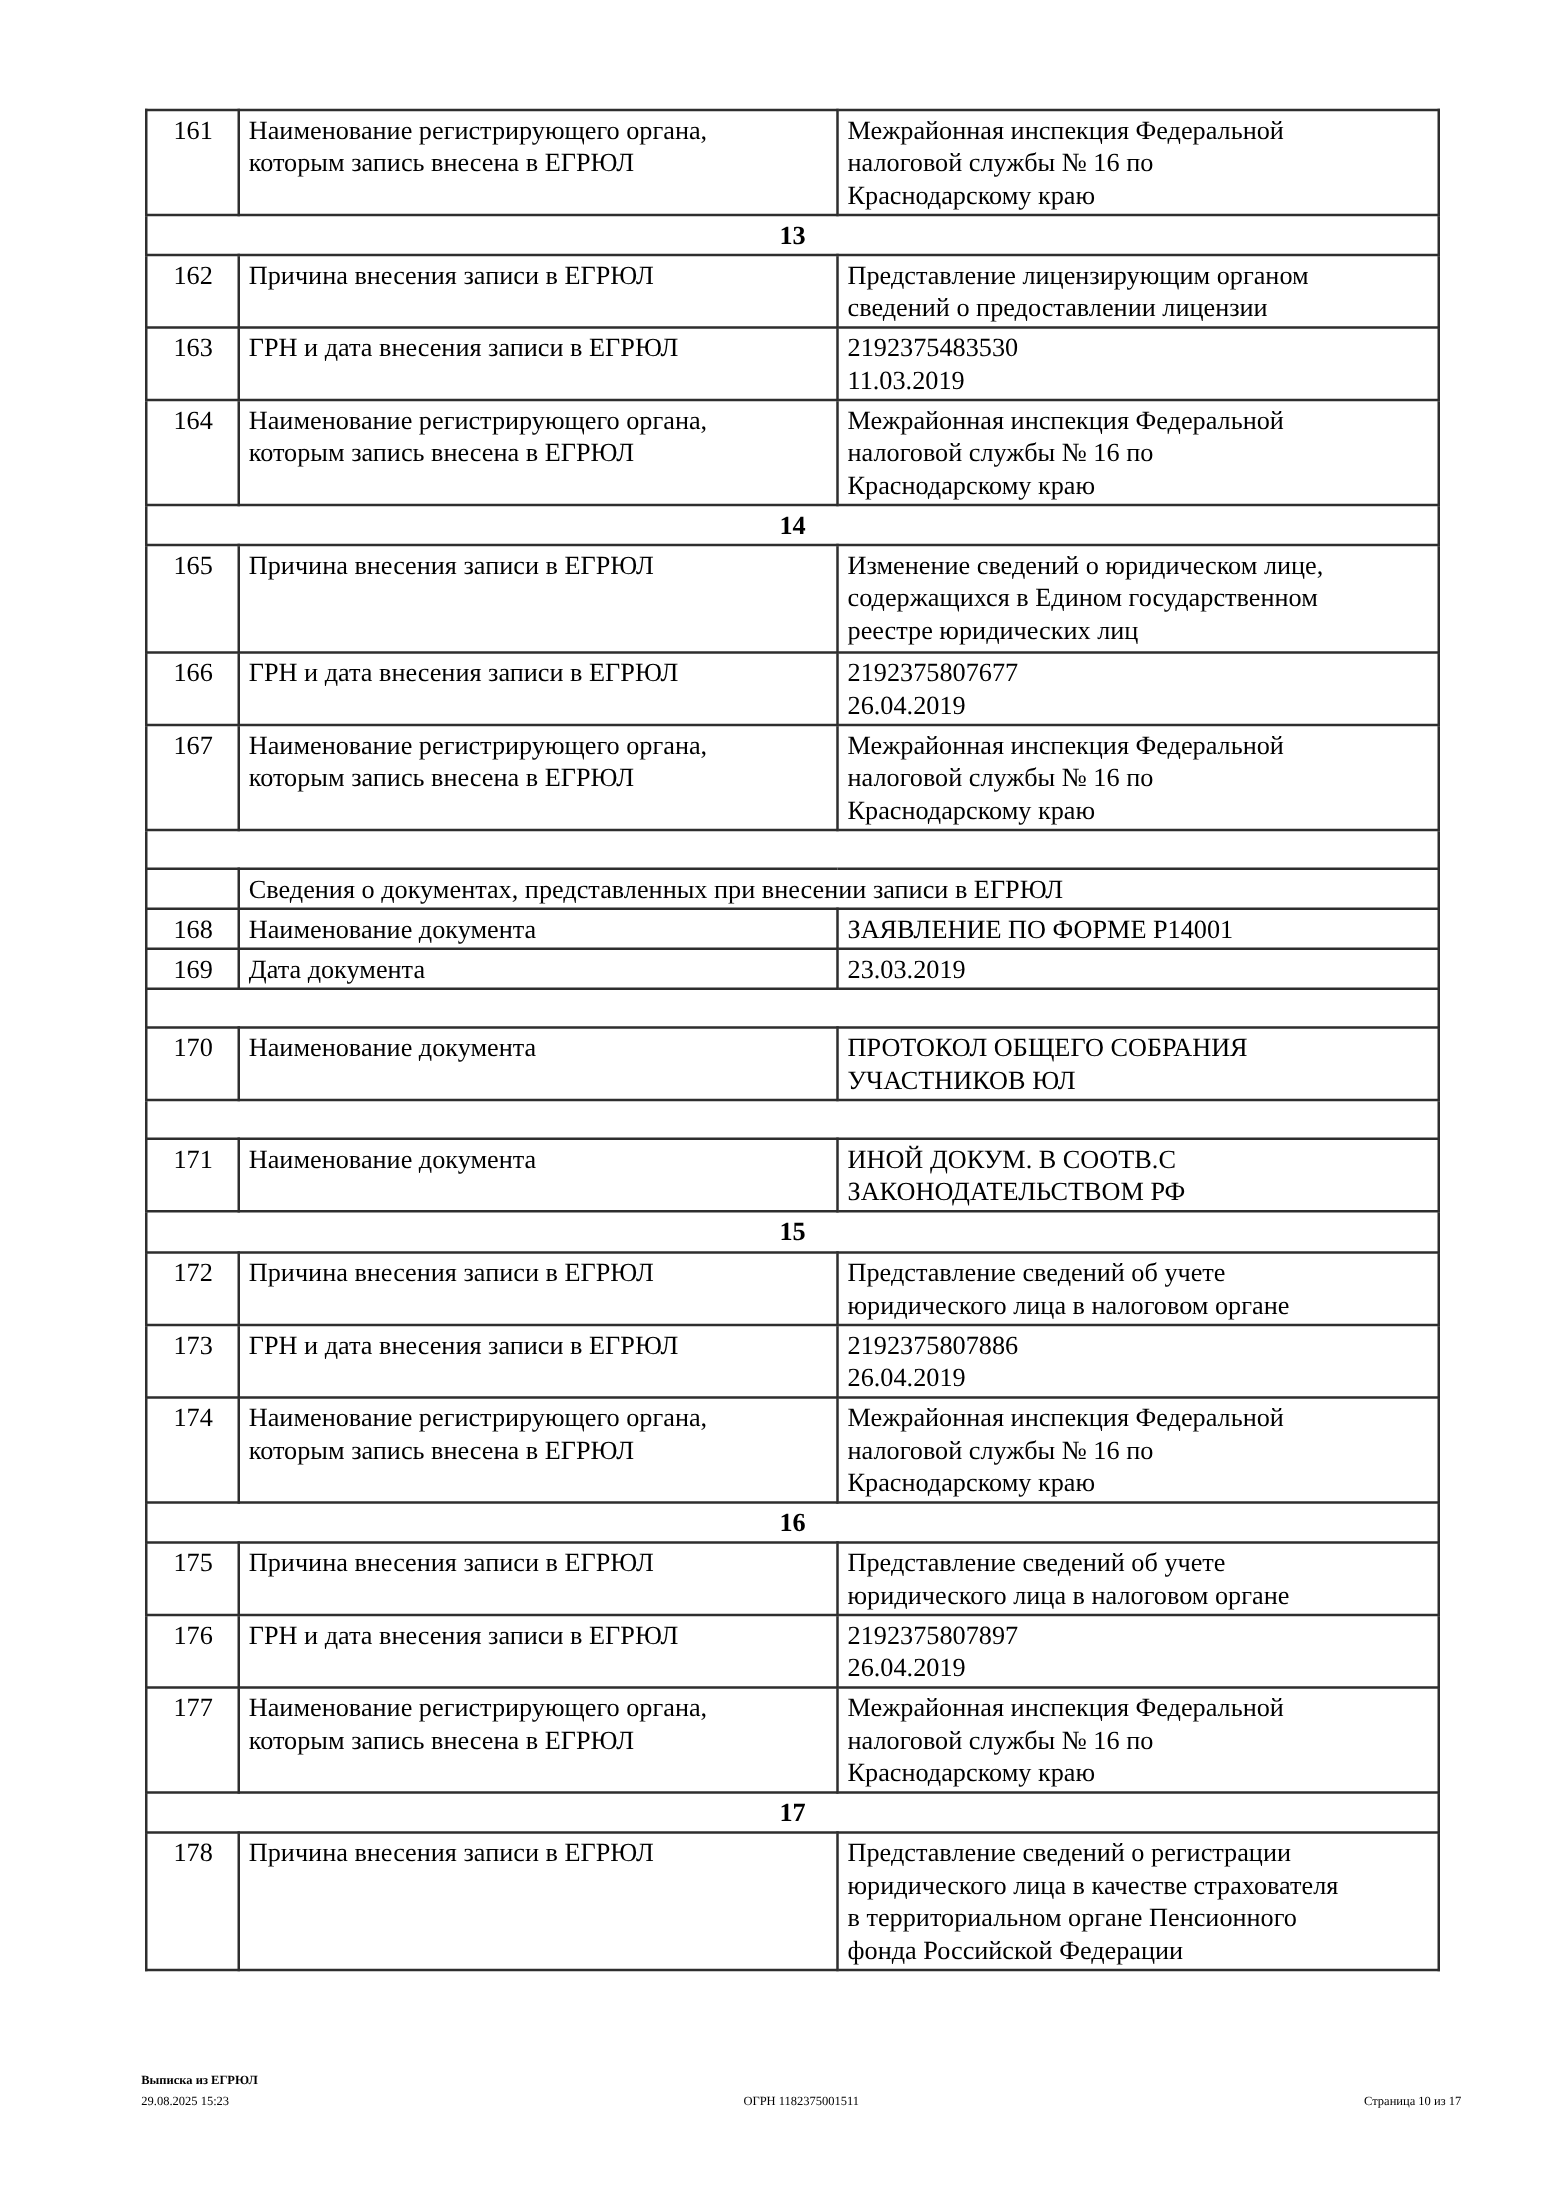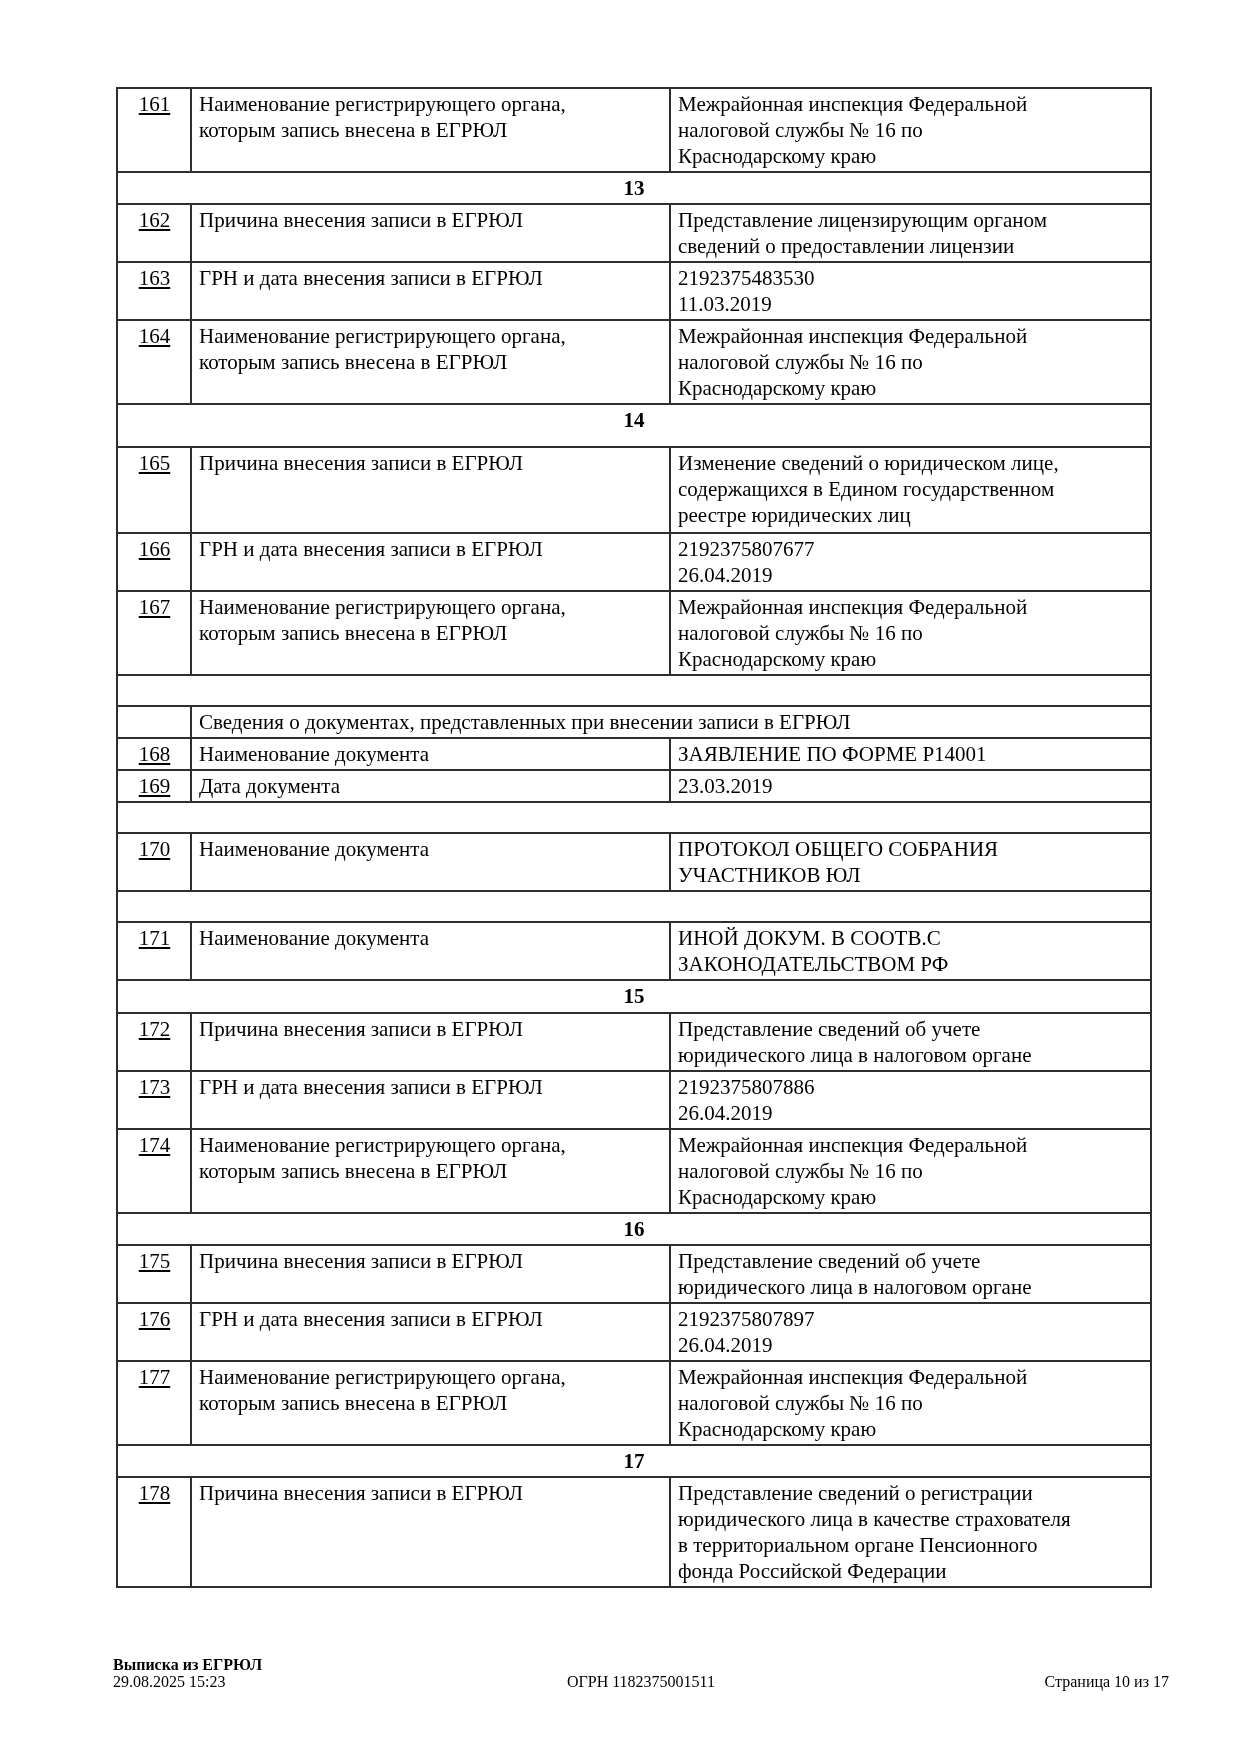--- a/index.html
+++ b/index.html
@@ -22,39 +22,38 @@
     border: 2px solid #2e2e2e;
     font-size: 21px;
     line-height: 26px;
     vertical-align: top;
     padding: 2px 6px 2px 7px;
     overflow: hidden;
   }
   td.num {
     text-align: center;
     padding: 2px 2px;
-    text-decoration: underline;
   }
   td.label, td.value, td.subhead {
     white-space: pre-line;
   }
   tr.section td {
     font-weight: bold;
     text-align: center;
     padding: 2px 0;
     margin-left: 44px;
   }
   .footer {
     position: absolute;
     left: 113px; top: 1656px;
     width: 1056px;
     display: flex;
     justify-content: space-between;
     align-items: flex-end;
-    font-size: 16px;
+    font-size: 10px;
     line-height: 17px;
   }
   .f-left { width: 360px; text-align: left; }
   .f-title { font-weight: bold; }
   .f-center { flex: 1; text-align: center; }
   .f-right { width: 360px; text-align: right; }
 </style>
 </head>
 <body>
 
@@ -95,21 +94,21 @@
 
   <tr style="height:84px">
     <td class="num">164</td>
     <td class="label">Наименование регистрирующего органа,
 которым запись внесена в ЕГРЮЛ</td>
     <td class="value">Межрайонная инспекция Федеральной
 налоговой службы № 16 по
 Краснодарскому краю</td>
   </tr>
 
-  <tr class="section" style="height:43px">
+  <tr class="section" style="height:32px">
     <td colspan="3">14</td>
   </tr>
 
   <tr style="height:86px">
     <td class="num">165</td>
     <td class="label">Причина внесения записи в ЕГРЮЛ</td>
     <td class="value">Изменение сведений о юридическом лице,
 содержащихся в Едином государственном
 реестре юридических лиц</td>
   </tr>

